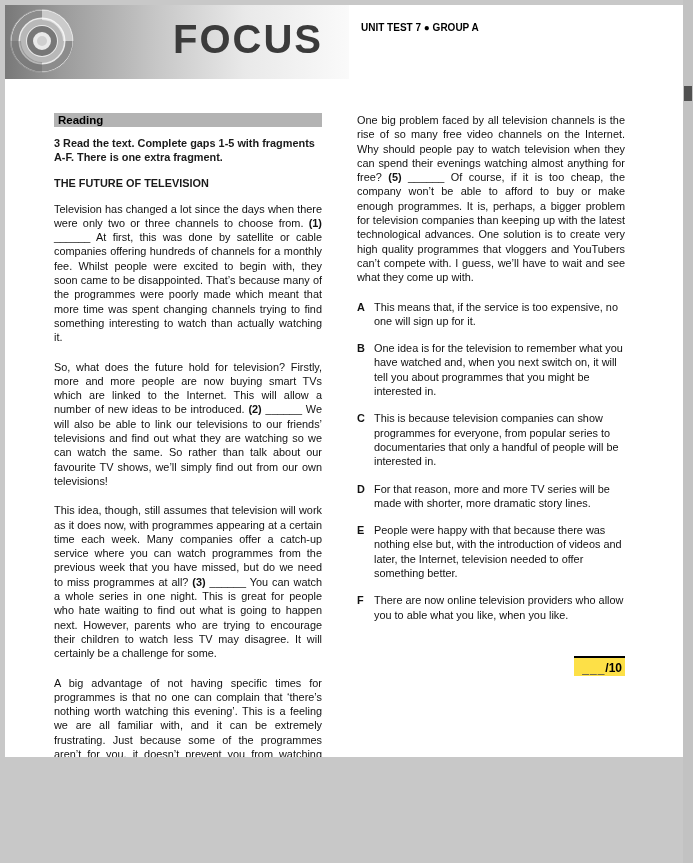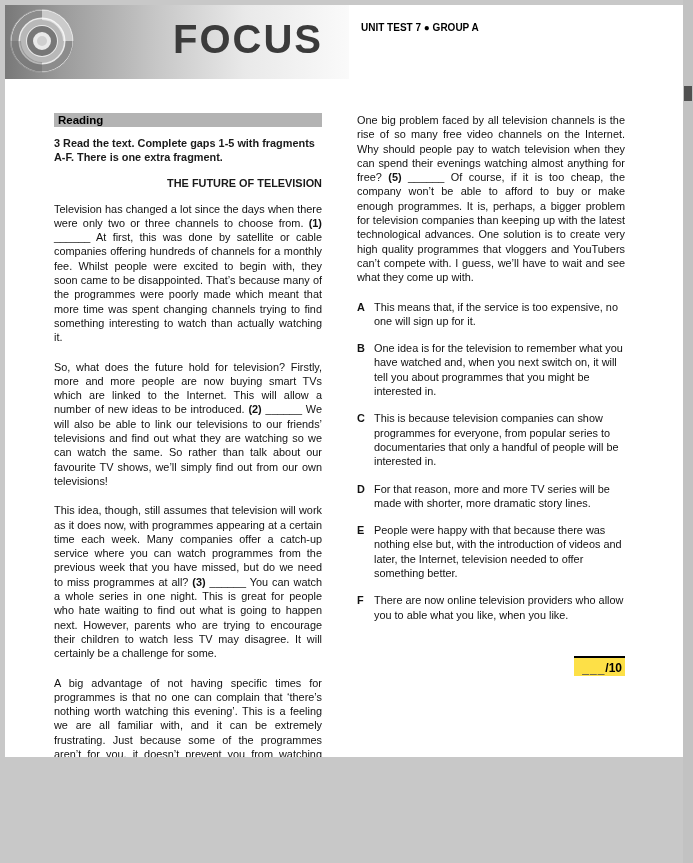--- a/index.html
+++ b/index.html
@@ -28,21 +28,21 @@
   .head-line2{font-size:15px;font-weight:bold;color:#000;margin-top:11px;}
   
   .col{position:absolute;top:108px;width:268px;}
   .col-left{left:49px;}
   .col-right{left:352px;}
   .section-bar{
     background:#b3b3b3;color:#000;font-weight:bold;font-size:11.5px;
     padding:1px 4px;margin-bottom:9px;
   }
   .instruction{font-weight:bold;font-size:10.9px;line-height:14.3px;margin-bottom:10px;}
-  .text-title{text-align:right;font-weight:bold;font-size:10.9px;margin:12px 0 13px;}
+  .text-title{text-align:left;font-weight:bold;font-size:10.9px;margin:12px 0 13px;}
   .para{
     font-size:10.9px;line-height:14.3px;text-align:justify;
     margin:0 0 15px 0;color:#111;
   }
   .fragment{display:flex;font-size:10.9px;line-height:14.3px;margin-bottom:13px;color:#111;}
   .fragment .letter{font-weight:bold;width:17px;flex:none;}
   .fragment .ftext{flex:1;}
   .score-box{margin-top:34px;display:flex;justify-content:flex-end;}
   .score-inner{
     border-top:2px solid #000;background:#fde047;

